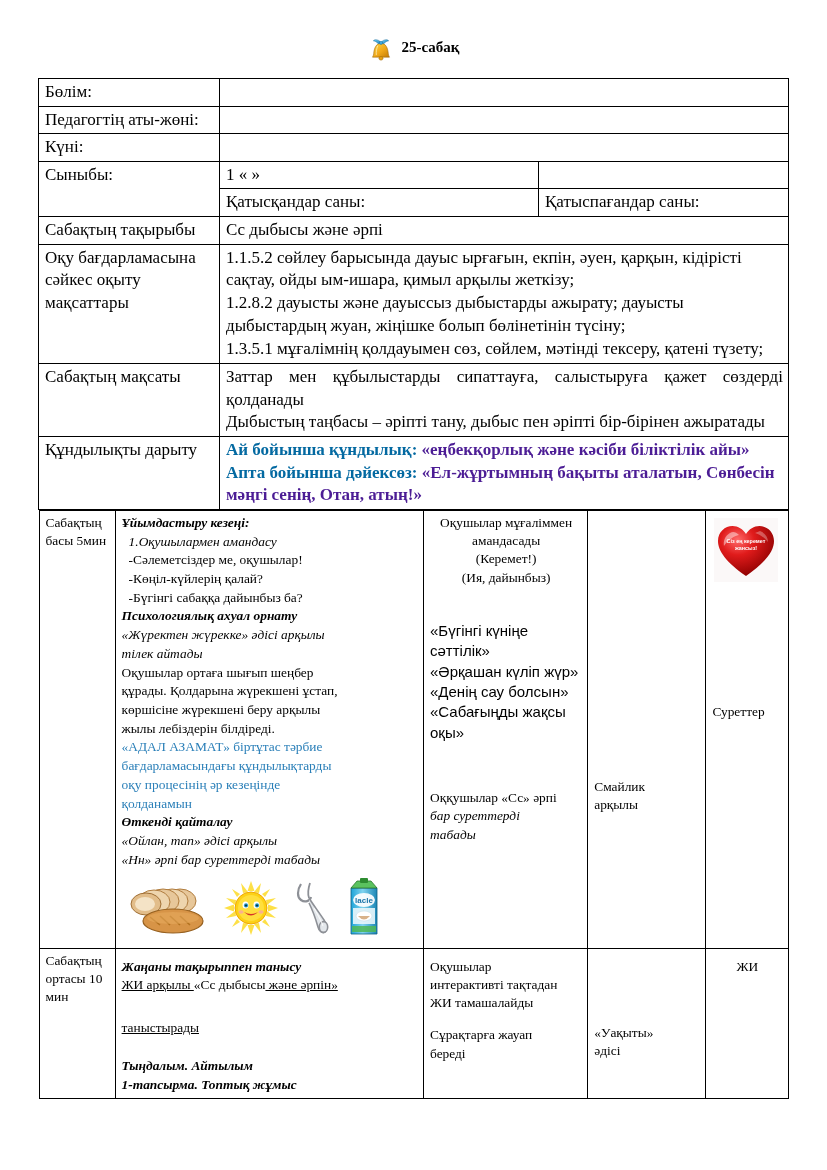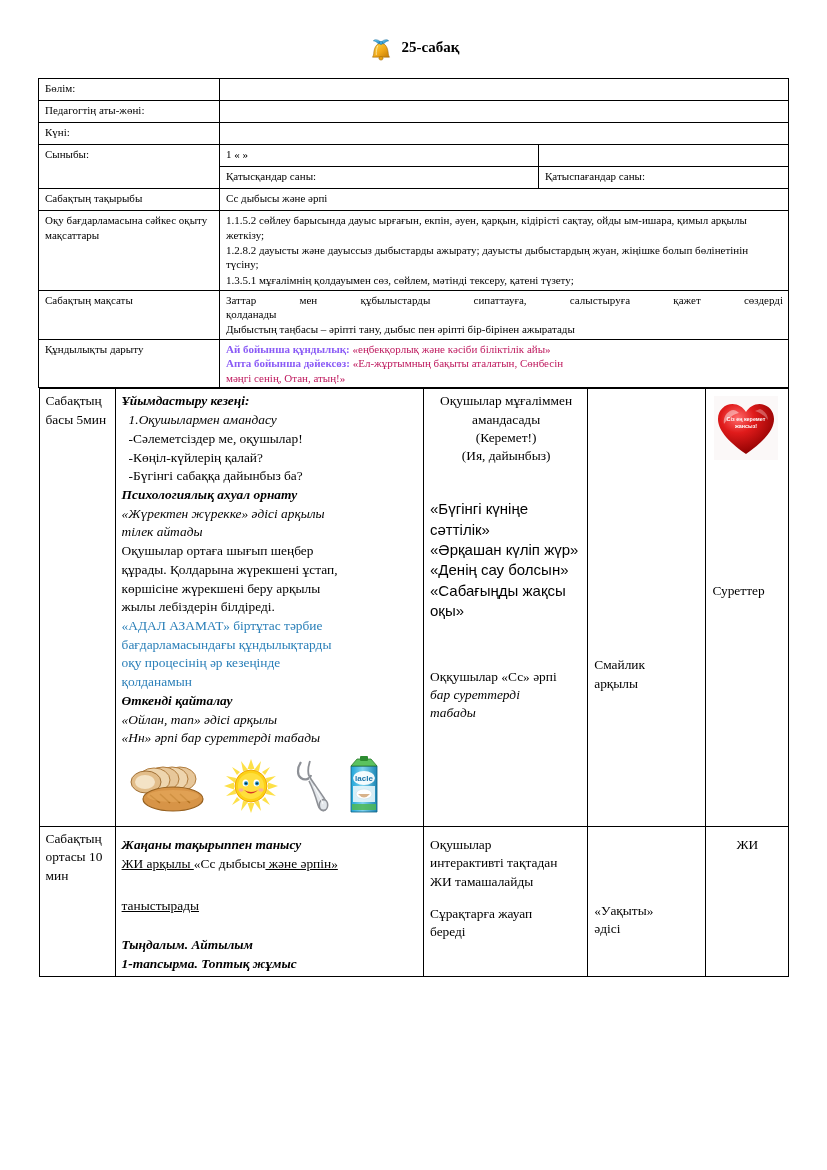--- a/index.html
+++ b/index.html
@@ -54,44 +54,44 @@
     table-layout: fixed;
   }
   .sheet {
     width: 750px;
     margin: 0 auto;
   }
   .sheet td {
     border: 1px solid #000000;
     vertical-align: top;
     padding: 2px 5px 2px 6px;
-    font-size: 11px;
+    font-size: 17px;
     line-height: 1.33;
   }
   .lbl { white-space: normal; }
 
   .h-row td { height: 17px; }
 
   
   .obj-lines { padding-top: 1px; }
   .obj-lines div { margin: 0 0 0.5px 0; }
   .cell-pad-btm { padding-bottom: 12px; }
 
   .goal-just {
     text-align: justify;
     text-align-last: justify;
   }
 
   .val-red {
-    color: #8b5cf6;
+    color: #0369a1;
     font-weight: bold;
   }
   .val-black {
-    color: #be185d;
-    font-weight: normal;
+    color: #4c1d95;
+    font-weight: bold;
   }
   .value-row { line-height: 1.28; }
 
   
   .lesson {
     width: 750px;
     margin: 0 auto;
   }
   .lesson td {
     border: 1px solid #000000;

